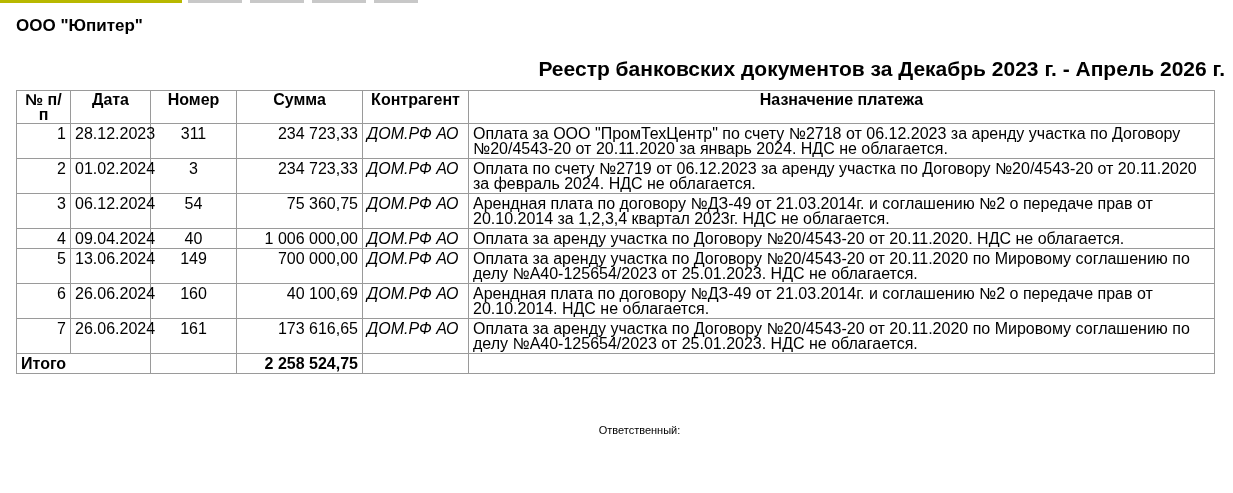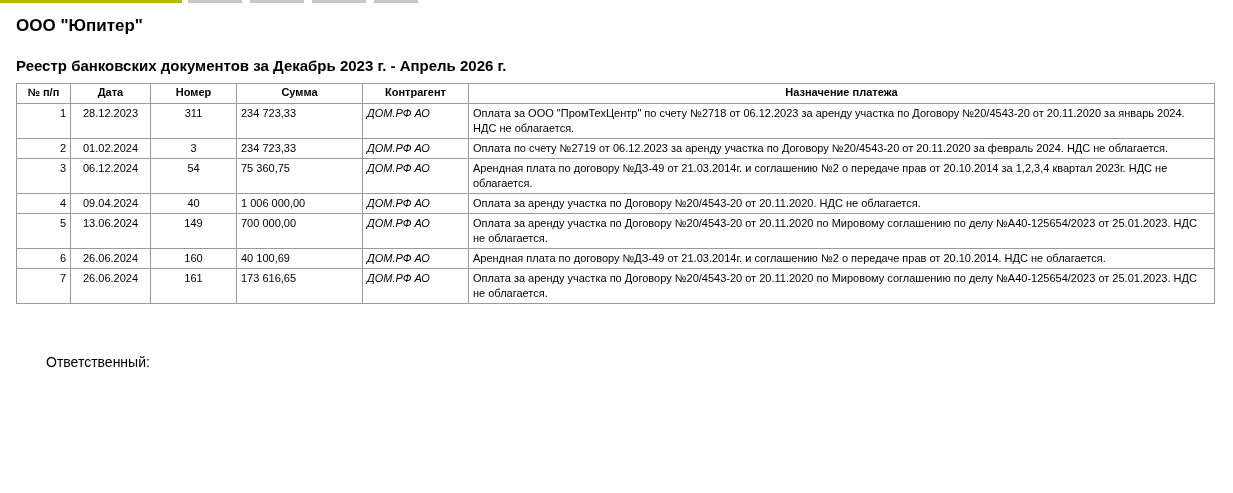--- a/index.html
+++ b/index.html
@@ -41,70 +41,72 @@
     width: 1233px;
   }
 
   .company {
     font-size: 17px;
     font-weight: bold;
     padding: 10px 0 0 16px;
   }
 
   .report-title {
-    font-size: 15px;
-    font-weight: bold;
-    padding: 21px 0 9px 16px;
+    font-size: 21px;
+    font-weight: bold;
+    padding: 21px 8px 9px 16px;
+    text-align: right;
   }
 
   table.registry {
     border-collapse: collapse;
     margin-left: 16px;
     width: 1198px;
     table-layout: fixed;
   }
   table.registry th,
   table.registry td {
     border: 1px solid #9a9a9a;
     padding: 2px 4px;
     vertical-align: top;
-    font-size: 11px;
+    font-size: 16px;
     line-height: 15px;
   }
   table.registry thead th {
     text-align: center;
     font-weight: bold;
     height: 17px;
     padding: 1px 4px;
   }
   col.c-num { width: 54px; }
   col.c-date { width: 80px; }
   col.c-number { width: 86px; }
   col.c-sum { width: 126px; }
   col.c-party { width: 106px; }
   col.c-purpose { width: 746px; }
 
   td.num { text-align: right; }
   td.date { text-align: center; }
   td.number { text-align: center; }
-  td.sum { }
+  td.sum { text-align: right; }
   td.party { text-align: left; font-style: italic; }
   td.purpose { text-align: left; }
 
   tr.total td {
     font-weight: bold;
   }
   td.total-label { text-align: left; font-weight: bold; }
   td.total-empty { border-left: 1px solid #9a9a9a; border-right: 1px solid #9a9a9a; }
   td.total-sum { text-align: right; font-weight: bold; }
   td.total-blank-right { border: none; }
 
   .responsible {
     padding: 50px 0 0 46px;
-    font-size: 14px;
+    font-size: 11px;
+    text-align: center;
   }
 </style>
 </head>
 <body>
 
 <div class="top-strip">
   <div class="strip-seg seg-a"></div>
   <div class="strip-seg seg-b"></div>
   <div class="strip-seg seg-c"></div>
   <div class="strip-seg seg-d"></div>
@@ -186,18 +188,25 @@
         <td class="purpose">Арендная плата по договору №ДЗ-49 от 21.03.2014г. и соглашению №2 о передаче прав от 20.10.2014. НДС не облагается.</td>
       </tr>
       <tr>
         <td class="num">7</td>
         <td class="date">26.06.2024</td>
         <td class="number">161</td>
         <td class="sum">173 616,65</td>
         <td class="party">ДОМ.РФ АО</td>
         <td class="purpose">Оплата за аренду участка по Договору №20/4543-20 от 20.11.2020 по Мировому соглашению по делу №А40-125654/2023 от 25.01.2023. НДС не облагается.</td>
       </tr>
+      <tr class="total">
+        <td class="total-label" colspan="2">Итого</td>
+        <td class="total-empty"></td>
+        <td class="total-sum">2 258 524,75</td>
+        <td class="total-blank-right"></td>
+        <td class="total-blank-right"></td>
+      </tr>
     </tbody>
   </table>
 
   <div class="responsible">Ответственный:</div>
 
 </div>
 
 </body></html>

